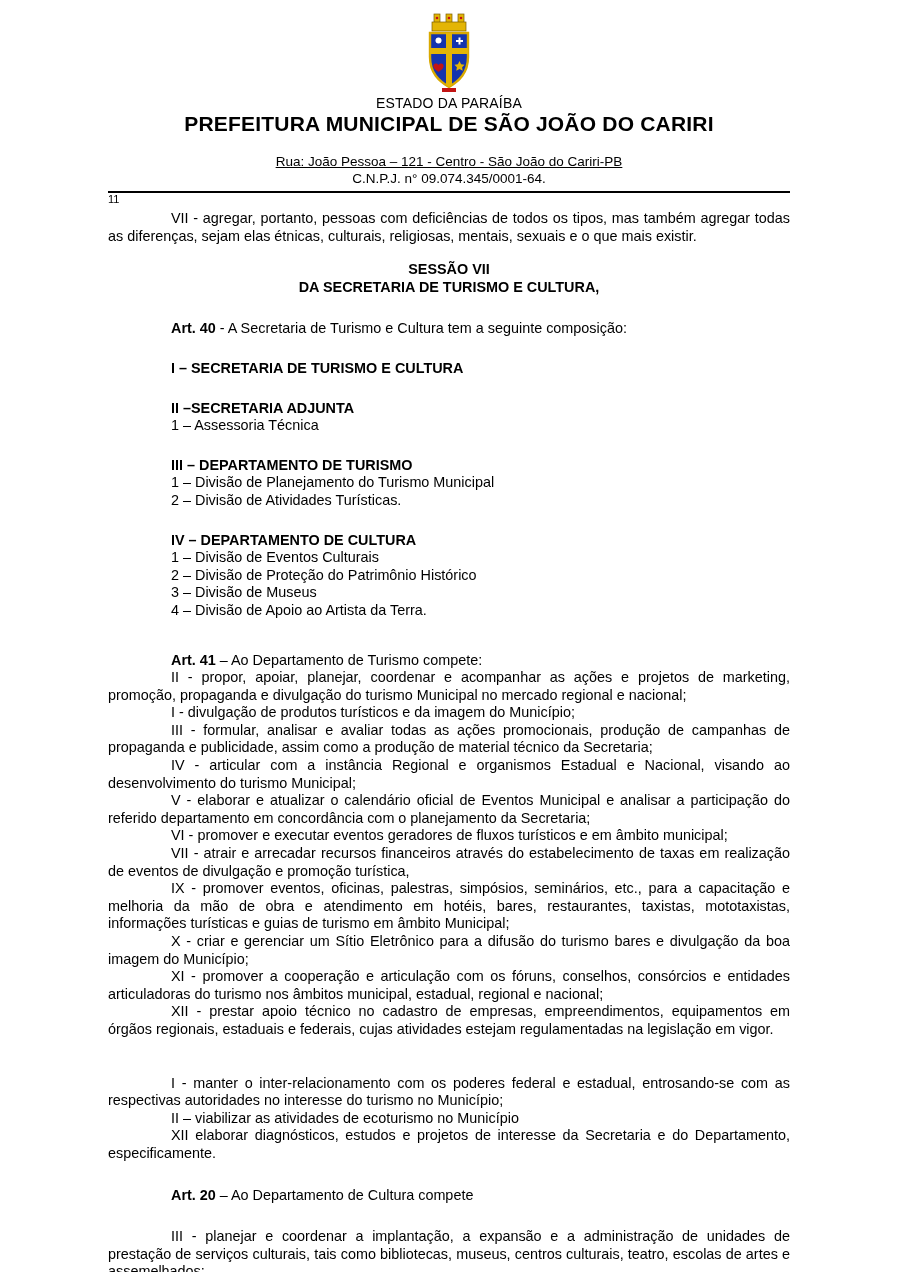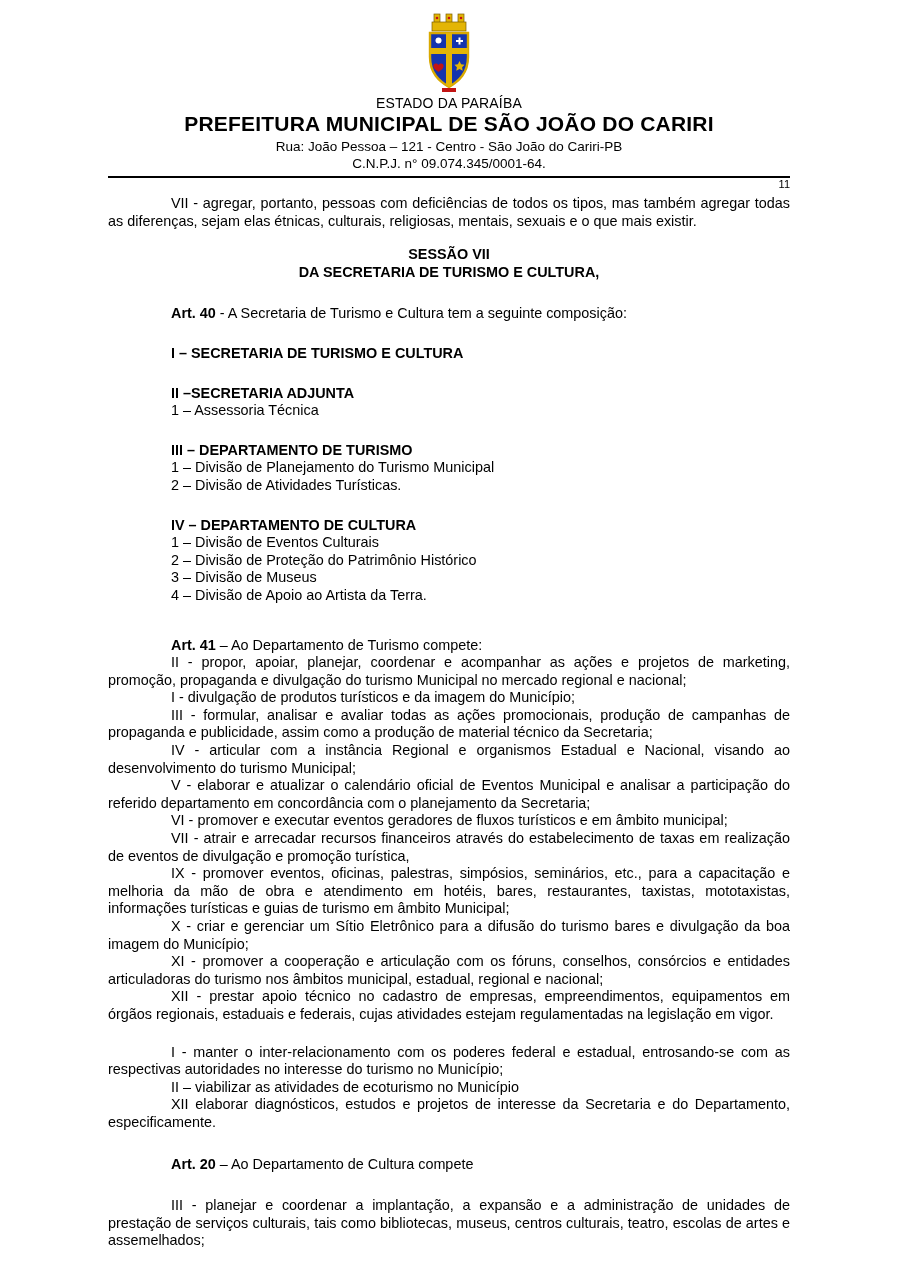--- a/index.html
+++ b/index.html
@@ -9,33 +9,33 @@
     font-family:"Liberation Sans", sans-serif;
     color:#000; overflow:hidden;
   }
   .page { width:900px; height:929px; padding:13px 110px 0 108px; background:#fff; }
 
   
   .doc-header { text-align:center; }
   .crest-wrap { display:flex; justify-content:center; height:80px; }
   .state-line { font-size:14px; margin-top:2px; letter-spacing:.2px; }
   .muni-title { font-size:21px; font-weight:bold; margin-top:1px; letter-spacing:.2px;text-align:center; }
-  .addr-line { font-size:13.5px; margin-top:3px; }
+  .addr-line { font-size:13.5px; margin-top:18px;text-decoration:underline; }
   .cnpj-line { font-size:13.5px; margin-top:2px; }
   .rule { border-top:2px solid #000; margin-top:5px; }
-  .page-number { text-align:right; font-size:11px; line-height:13px; }
+  .page-number { text-align:left; font-size:11px; line-height:13px; }
 
   
   .doc-body { font-size:14.4px; line-height:17.6px; }
   .para { text-align:justify; text-indent:63px; }
   .center-h { text-align:center; font-weight:bold; }
   .list-block { margin-left:63px; }
   .b { font-weight:bold; }
 
-  .mt-4{margin-top:4px} .mt-16{margin-top:16px} .mt-20{margin-top:20px}
+  .mt-4{margin-top:4px} .mt-16{margin-top:16px} .mt-20{margin-top:36px}
   .mt-22{margin-top:22px} .mt-24{margin-top:24px} .mt-32{margin-top:32px}
 </style>
 </head>
 <body>
 
 <div class="page">
 
   <header class="doc-header">
     <div class="crest-wrap">
       <svg width="54" height="80" viewBox="0 0 54 80">

